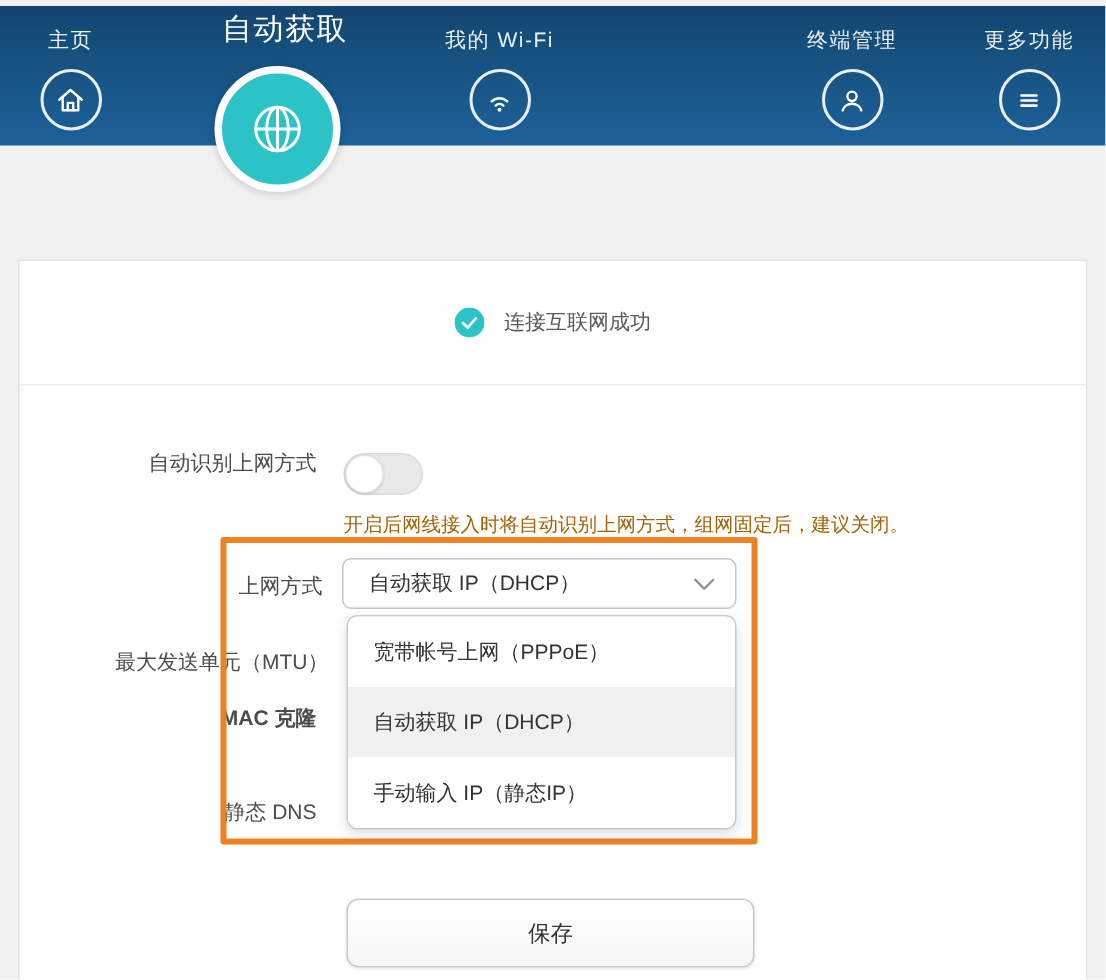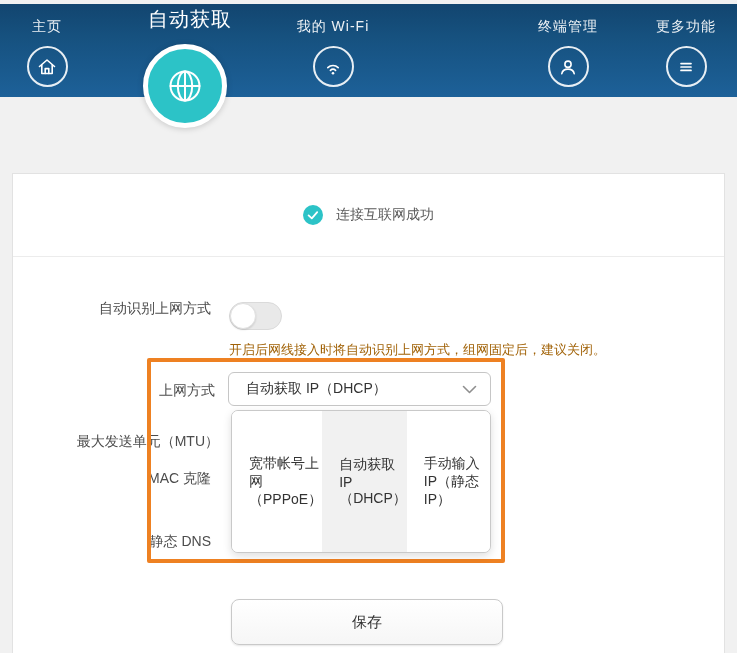--- a/index.html
+++ b/index.html
@@ -79,30 +79,30 @@
     background:#ffffff; border:1px solid #c6c6c6; border-radius:6px;
     display:flex; align-items:center; justify-content:space-between;
     padding:0 13px 0 17px; z-index:3; cursor:pointer;
   }
   .select-value { font-size:14px; color:#333333; }
   
   .dropdown {
     position:absolute; left:218px; top:236px; width:260px; height:143px;
     background:#ffffff; border:1px solid #c9c9c9; border-radius:7px;
     box-shadow:0 3px 9px rgba(0,0,0,.13);
-    display:flex; flex-direction:row; overflow:hidden; z-index:3;
+    display:flex; flex-direction:column; overflow:hidden; z-index:3;
   }
   .dd-option {
     flex:1; display:flex; align-items:center; padding-left:17px;
     font-size:14px; color:#333333; cursor:pointer; background:#ffffff;
   }
   .dd-option.selected { background:#f1f1f1; }
   
   .mtu-label { left:0; top:259px; width:206px; }
-  .mac-label { left:0; top:296px; width:198px; }
+  .mac-label { left:0; top:296px; width:198px;font-weight:bold; }
   .dns-label { left:0; top:359px; width:198px;padding-left:16px; }
   
   .save-btn {
     position:absolute; left:218px; top:425px; width:272px; height:46px;
     background:linear-gradient(180deg,#ffffff 0%,#f6f6f6 100%);
     border:1px solid #c9c9c9; border-radius:8px;
     font-size:15px; color:#333333;
     display:flex; align-items:center; justify-content:center;
     box-shadow:0 1px 2px rgba(0,0,0,.10); cursor:pointer;
   }

